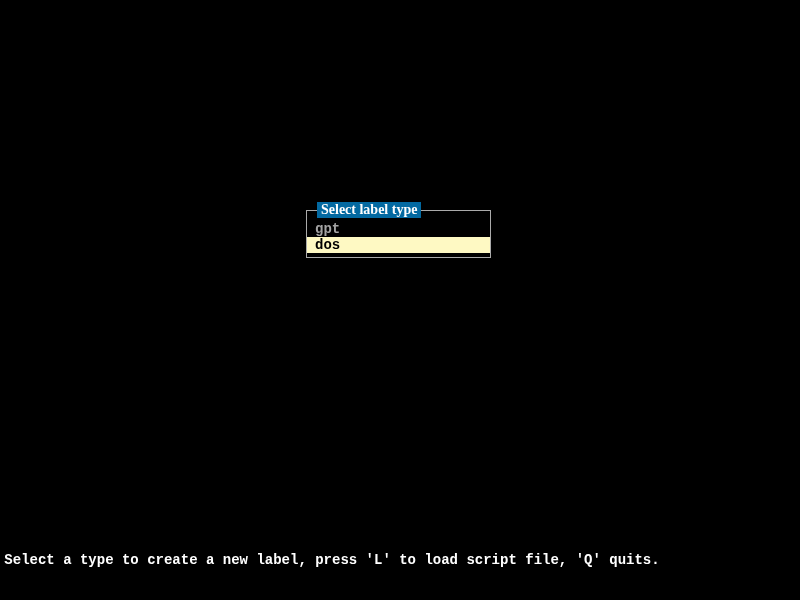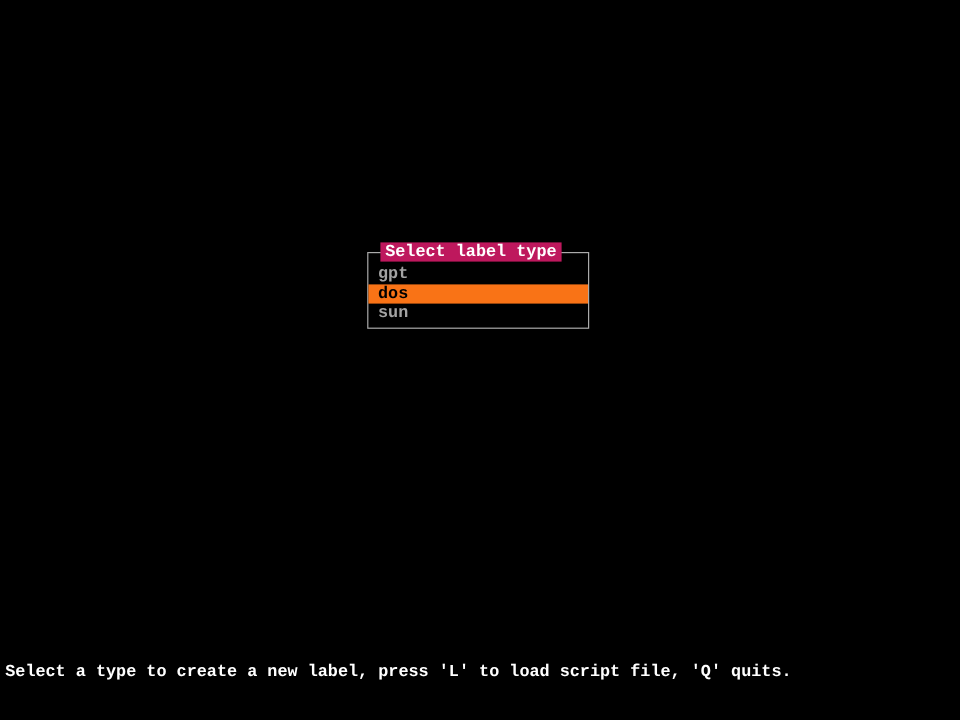--- a/index.html
+++ b/index.html
@@ -22,37 +22,38 @@
       position: absolute;
       left: 306px;
       top: 210px;
       width: 185px;
       border: 1px solid #aaa;
     }
     .dialog-title-wrap {
       position: absolute;
       top: -9px;
       left: 10px;
-      background: #be185d;
+      background: #0369a1;
       padding: 0 4px;
       white-space: nowrap;
+      font-family: Liberation Serif, serif;
     }
     .options {
       padding-top: 10px;
       padding-bottom: 4px;
     }
     .option {
       padding: 0 8px;
       line-height: 16px;
       height: 16px;
       cursor: pointer;
       color: #a3a3a3;
     }
     .option.selected {
-      background: #f97316;
+      background: #fef9c3;
       color: #000;
     }
     .status {
       position: absolute;
       bottom: 32px;
       left: 0;
       width: 664px;
       text-align: center;
       white-space: nowrap;
       color: #fff;
@@ -61,17 +62,16 @@
 </head>
 <body>
 
 <div class="dialog">
   <div class="dialog-title-wrap">
     <span>Select label type</span>
   </div>
   <div class="options">
     <div class="option">gpt</div>
     <div class="option selected">dos</div>
-    <div class="option">sun</div>
   </div>
 </div>
 
 <div class="status">Select a type to create a new label, press 'L' to load script file, 'Q' quits.</div>
 
 </body></html>

